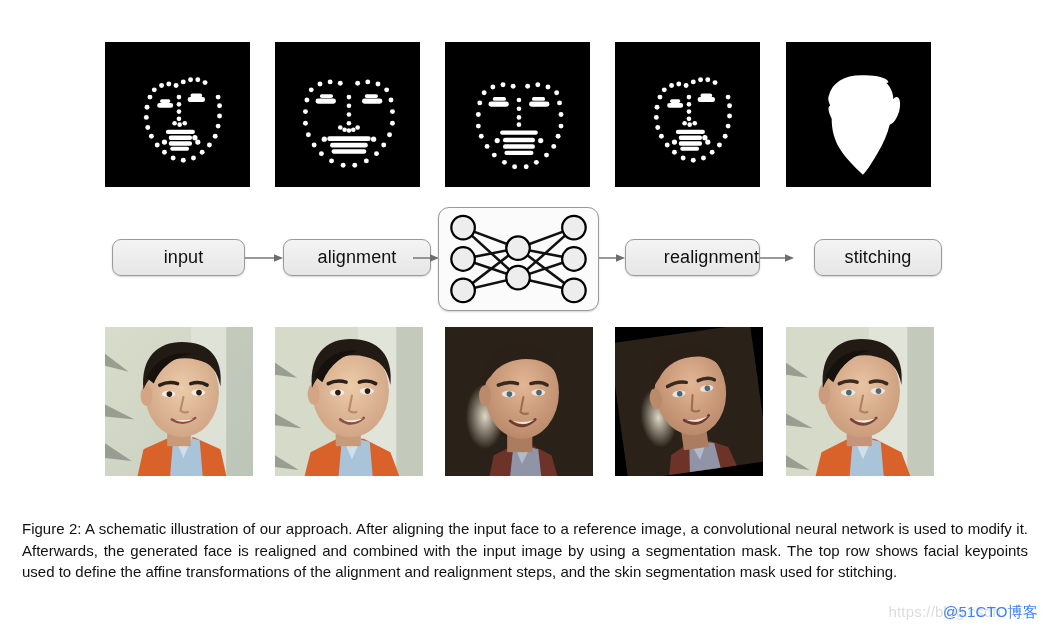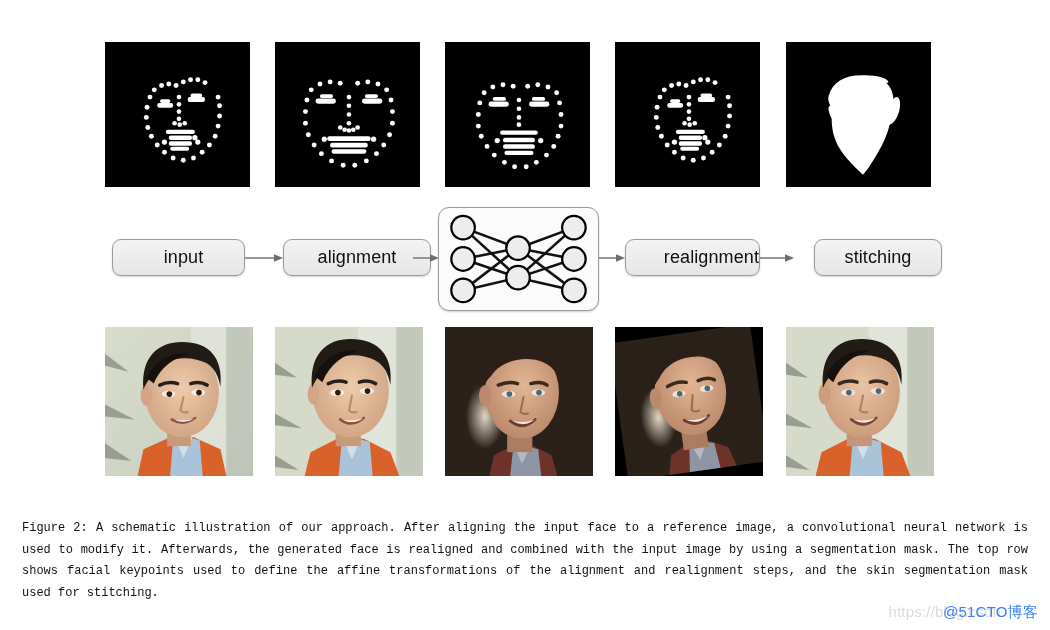--- a/index.html
+++ b/index.html
@@ -74,22 +74,22 @@
   .nn-box svg { display:block; width:100%; height:100%; }
 
   .arrow-svg { position: absolute; overflow: visible; }
 
   
   .caption {
     position: absolute;
     left: 22px;
     top: 518px;
     width: 1006px;
-    font-family: Liberation Mono, monospace;
-    font-size: 12px;
+    font-family: Liberation Sans, sans-serif;
+    font-size: 15px;
     line-height: 21.5px;
     color: #111;
     text-align: justify;
     text-justify: inter-word;
   }
   .caption .lead { }
 
   .watermark {
     position: absolute;
     right: 12px;

